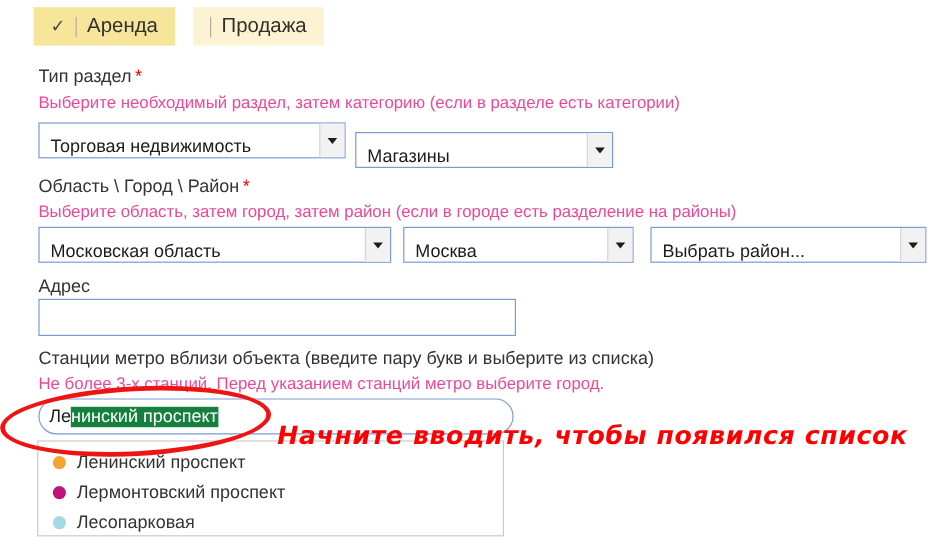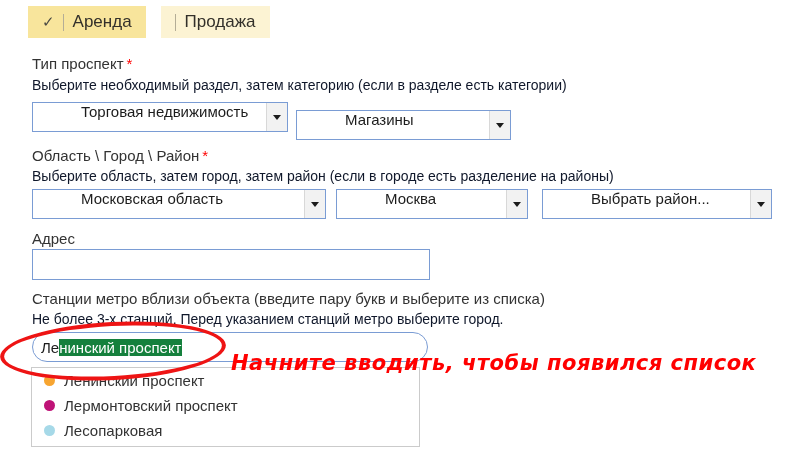--- a/index.html
+++ b/index.html
@@ -11,34 +11,34 @@
   .tabs { position:absolute; left:28px; top:6px; display:flex; gap:15px; }
   .tab { height:32px; display:flex; align-items:center; padding:0 14px; font-size:17px; color:#33302a; cursor:pointer; }
   .tab.active { background:#f8e59c; }
   .tab.inactive { background:#fcf3d3; }
   .tab .check { color:#4a4a44; margin-right:8px; font-size:15px; }
   .tab .vbar { display:inline-block; width:1px; height:17px; background:#b4ad96; margin-right:9px; }
 
   
   .lbl { position:absolute; left:32px; font-size:15px; color:#333; }
   .req { color:#ff0000; margin-left:3px; }
-  .hint { position:absolute; left:32px; font-size:14px; color:#0f172a; }
+  .hint { position:absolute; left:32px; font-size:14px; color:#ec4899; }
 
   
-  .sel { position:absolute; height:30px; border:1px solid #7a9cd4; background:#fff; display:flex; align-items:flex-start; cursor:pointer;padding-left:39px; }
+  .sel { position:absolute; height:30px; border:1px solid #7a9cd4; background:#fff; display:flex; align-items:flex-end; cursor:pointer; }
   .sel .val { flex:1; padding:0 9px; font-size:15px; color:#1c1c1c; white-space:nowrap; overflow:hidden; }
   .sel .btn { width:21px; align-self:stretch; background:#f2f2f2; border-left:1px solid #d8d8d8; display:flex; align-items:center; justify-content:center; }
   .sel .tri { width:0; height:0; border-left:4px solid transparent; border-right:4px solid transparent; border-top:5px solid #1c1c1c; }
 
   
   .txt { position:absolute; border:1px solid #7a9cd4; background:#fff; font-size:15px; color:#1c1c1c; display:flex; align-items:center; padding:0 8px; }
   .txt .selection { background:#15803d; color:#fff; }
 
   
-  .suggest { position:absolute; left:31px; top:367px; width:389px; height:80px; background:#fff; border:1px solid #cbcbcb; }
+  .suggest { position:absolute; left:31px; top:367px; width:389px; height:80px; background:#fff; border:1px solid #cbcbcb; padding-top:5px; }
   .suggest .item { height:25px; display:flex; align-items:center; padding-left:12px; font-size:15px; color:#333; cursor:pointer; }
   .suggest .dot { width:11px; height:11px; border-radius:50%; margin-right:9px; flex:0 0 auto; }
 
   
   .ellipse { position:absolute; left:0px; top:322px; width:226px; height:58px; border:4px solid #ee1414; border-radius:50%; transform:rotate(-3deg); pointer-events:none; }
   .callout { position:absolute; left:231px; top:351px; font-family:"DejaVu Sans", sans-serif; font-style:italic; font-weight:bold; font-size:21px; letter-spacing:0.5px; color:#ff0000; white-space:nowrap; pointer-events:none; }
 </style>
 </head>
 <body>
 
@@ -50,21 +50,21 @@
       <span class="vbar"></span>
       <span>Аренда</span>
     </div>
     <div class="tab inactive">
       <span class="vbar"></span>
       <span>Продажа</span>
     </div>
   </div>
 
   <div class="lbl" style="top:55px;">
-    <span>Тип проспект</span><span class="req">*</span>
+    <span>Тип раздел</span><span class="req">*</span>
   </div>
   <div class="hint" style="top:77px;">Выберите необходимый раздел, затем категорию (если в разделе есть категории)</div>
 
   <div class="sel" style="left:32px; top:102px; width:256px;">
     <span class="val">Торговая недвижимость</span>
     <span class="btn">
         <span class="tri"></span>
       </span>
   </div>
   <div class="sel" style="left:296px; top:110px; width:215px;">

